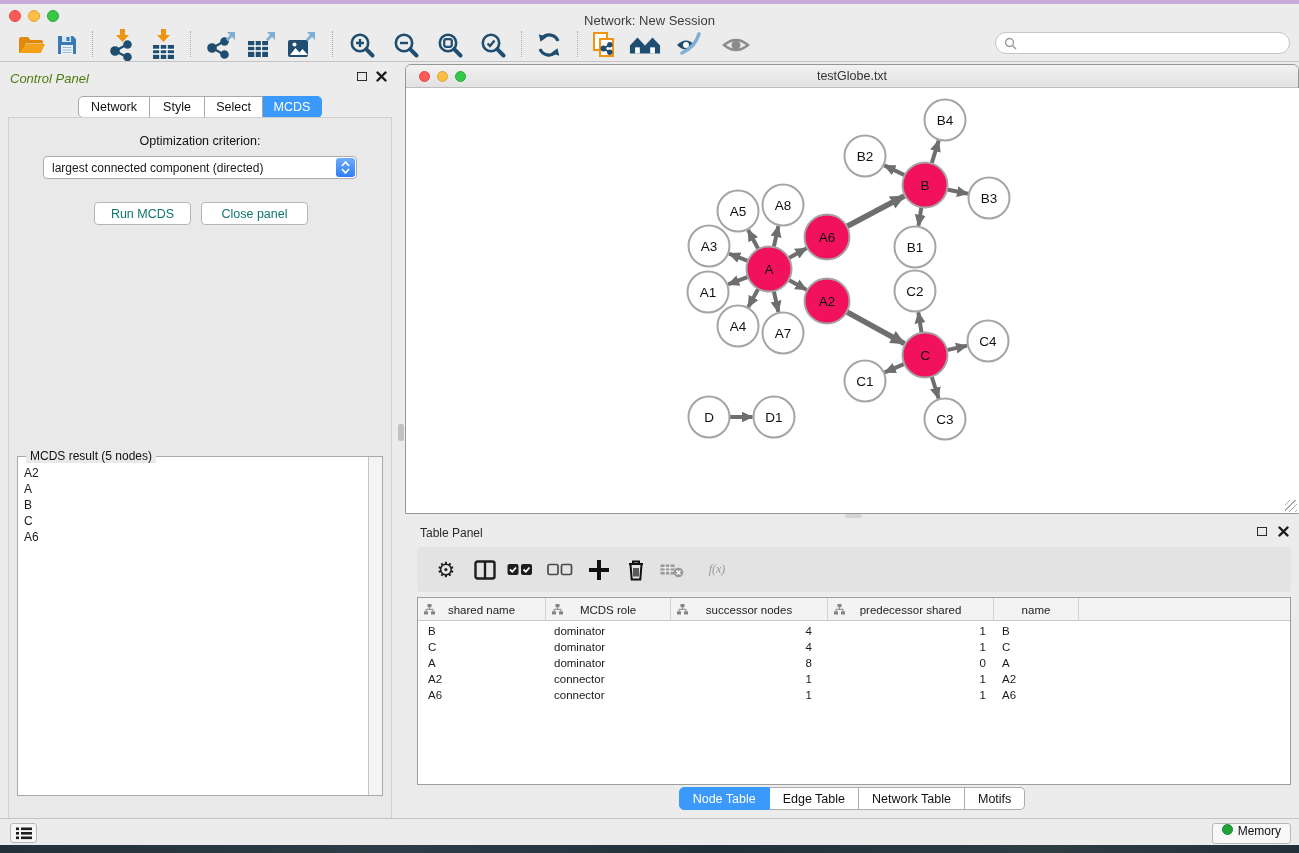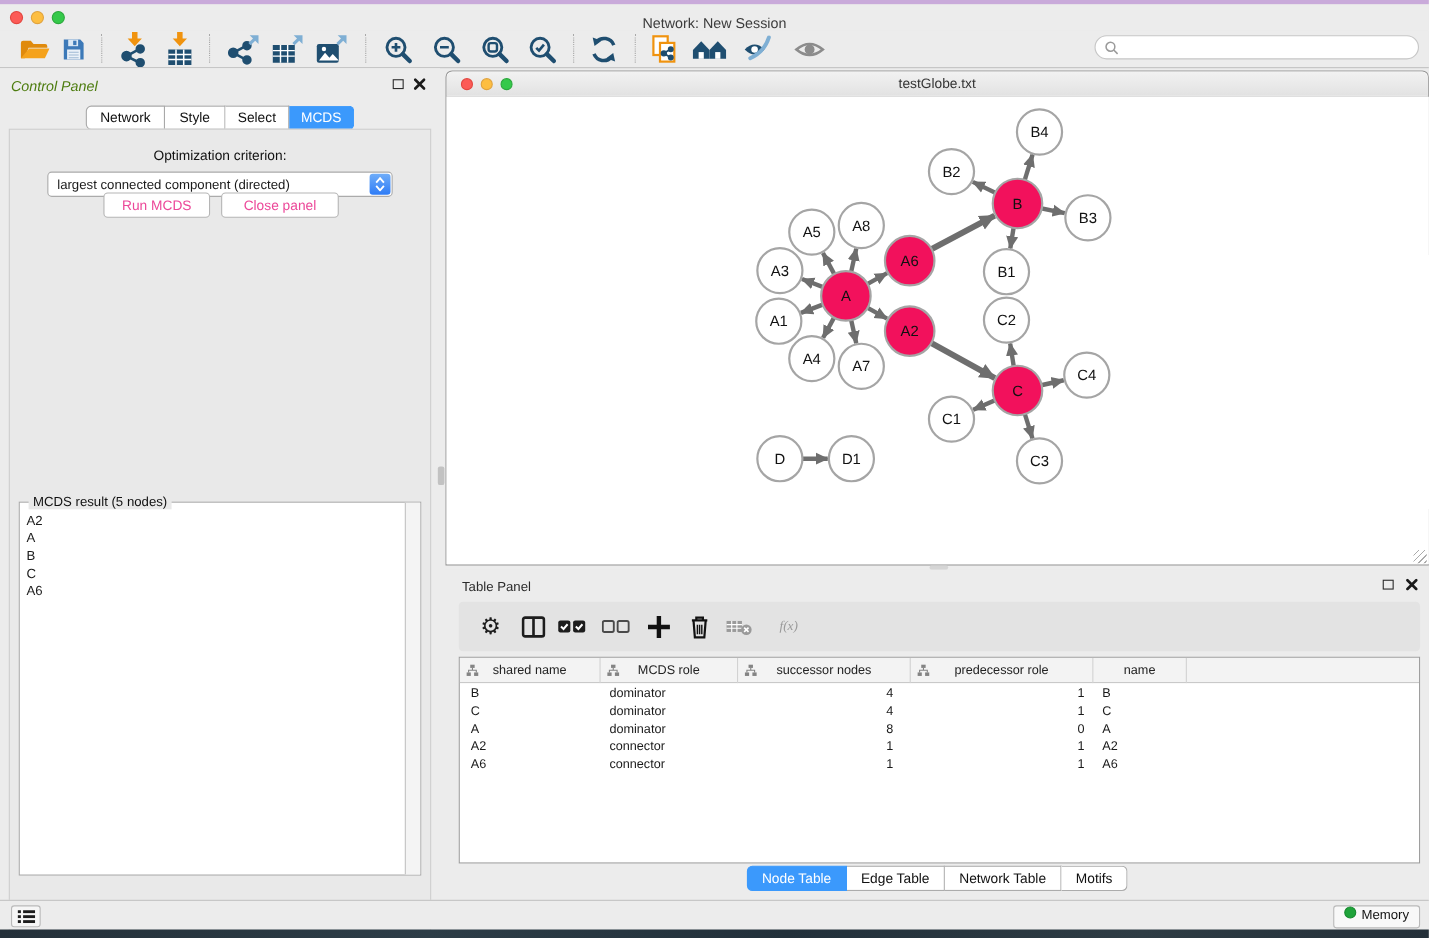--- a/index.html
+++ b/index.html
@@ -38,22 +38,22 @@
     font-size:12.5px; display:flex; align-items:center; justify-content:center; color:#111; }
   .seg-first { border-left:1px solid #A9A9A9; border-radius:5px 0 0 5px; }
   .seg-last { border-radius:0 5px 5px 0; }
   .seg-active { background:#3B99FC; color:#fff; border-color:#3B99FC; }
   #cp-content { position:absolute; left:8px; top:55px; width:384px; height:742px; background:#E9E9E9; border:1px solid #CFCFCF; }
   #opt-label { position:absolute; left:0; top:16px; width:100%; text-align:center; font-size:12.5px; color:#111; }
   #opt-select { position:absolute; left:34px; top:38px; width:314px; height:23px; background:#fff;
     border:1px solid #ABABAB; border-radius:4px; font-size:12px; display:flex; align-items:center; padding-left:8px; }
   #opt-stepper { position:absolute; right:1px; top:1px; width:19px; height:19px; border-radius:3px;
     background:linear-gradient(#6FADF9,#2E7CF6); display:flex; flex-direction:column; align-items:center; justify-content:center; gap:1px; }
-  .cp-btn { position:absolute; top:57px; height:23px; background:#fff; border:1px solid #B5B5B5; border-radius:4px;
-    font-size:12.5px; display:flex; align-items:center; justify-content:center; color:#ec4899; }
+  .cp-btn { position:absolute; top:84px; height:23px; background:#fff; border:1px solid #B5B5B5; border-radius:4px;
+    font-size:12.5px; display:flex; align-items:center; justify-content:center; color:#0f766e; }
   #result-box { position:absolute; left:8px; top:338px; width:366px; height:340px; background:#fff; border:1px solid #A9A9A9;text-decoration:underline; }
   #result-legend { position:absolute; left:8px; top:-8px; background:#E9E9E9; padding:0 4px; font-size:12px; color:#111; }
   #result-scroll { position:absolute; right:0; top:0; width:14px; height:100%; background:#F4F4F4; border-left:1px solid #C4C4C4; }
   #result-list { position:absolute; left:6px; top:8px; font-size:12px; line-height:16px; }
 
   
   #net-window { left:405px; top:64px; width:894px; height:450px; background:#fff; border:1px solid #969696; border-radius:6px 6px 0 0; }
   #net-titlebar { position:absolute; left:0; top:0; width:100%; height:23px;
     background:linear-gradient(#F2F2F2,#E2E2E2); border-bottom:1px solid #BDBDBD; border-radius:6px 6px 0 0; }
   #net-titlebar .traffic { top:6px; width:11px; height:11px; }
@@ -483,21 +483,21 @@
         </div>
         <div class="th" style="width: 166px;">
           <svg class="tree-ic" width="11" height="11" viewBox="0 0 11 11">
             <g fill="#848484">
               <rect x="3.5" y="0" width="4" height="3.2"></rect>
               <rect x="0" y="7.3" width="4" height="3.2"></rect>
               <rect x="7" y="7.3" width="4" height="3.2"></rect>
             </g>
             <path d="M5.5 3.2 V5.3 M2 7.3 V5.3 H9 V7.3" stroke="#848484" stroke-width="1" fill="none"></path>
           </svg>
-          <span>predecessor role</span>
+          <span>predecessor shared</span>
         </div>
         <div class="th" style="width: 85px;">
           <span>name</span>
         </div>
       </div>
     <div id="nt-body" style="padding-top: 2px;">
         <div class="tr">
           <div class="td" style="width: 128px; text-align: left; padding-left: 10px; padding-right: 0px;">B</div>
           <div class="td" style="width: 125px; text-align: left; padding-left: 8px; padding-right: 0px;">dominator</div>
           <div class="td" style="width: 157px; text-align: right; padding-left: 0px; padding-right: 16px;">4</div>

